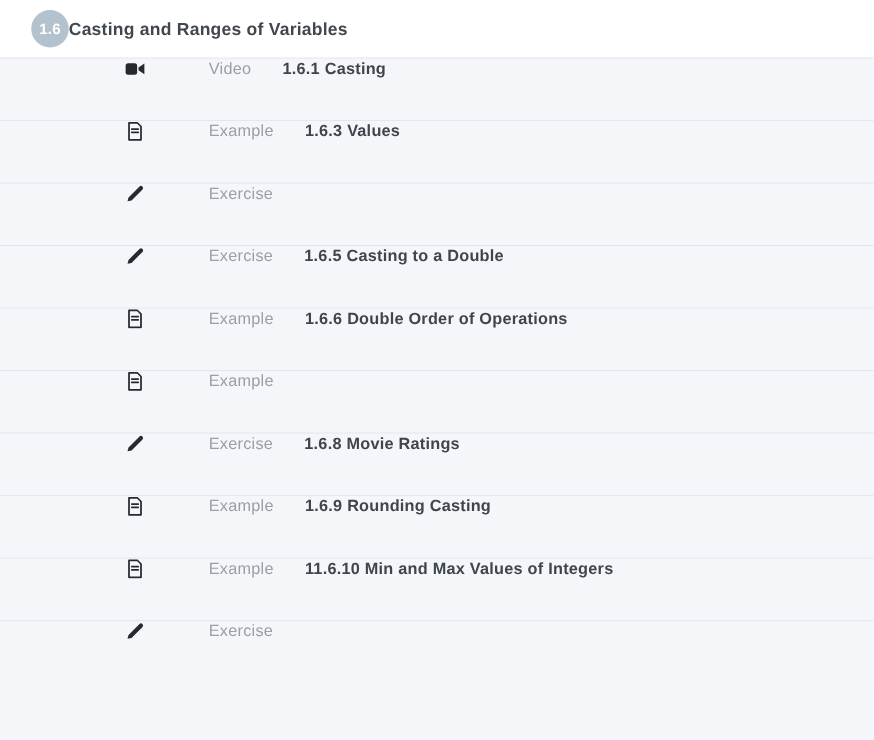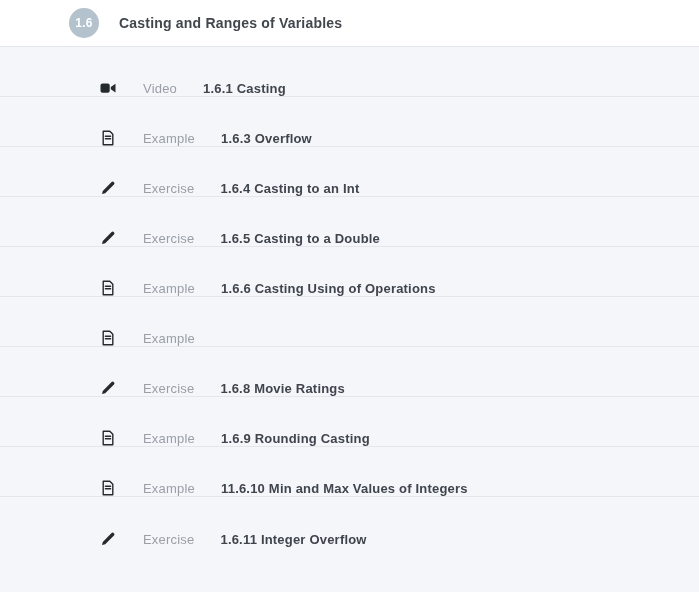--- a/index.html
+++ b/index.html
@@ -7,58 +7,58 @@
   body {
     font-family: "Liberation Sans", "DejaVu Sans", sans-serif;
     width: 699px; height: 592px; overflow: hidden;
   }
   .page { width: 699px; height: 592px; background: #f4f6f9; }
 
   
   .section-header {
     height: 47px; background: #ffffff;
     border-bottom: 1px solid #e4e7ea;
-    display: flex; align-items: center; padding-left: 44px;
+    display: flex; align-items: center;
   }
   .badge {
     width: 30px; height: 30px; border-radius: 50%;
     background: #b3c2cc; color: #ffffff;
     font-size: 12px; font-weight: bold;
     display: flex; align-items: center; justify-content: center;
     margin-left: 25px; flex: 0 0 auto;
     letter-spacing: 0.2px;
   }
   .section-title {
-    margin-left: 20px;
     font-size: 14px; font-weight: bold; color: #42474e;
     letter-spacing: 0.2px;
   }
 
   
   .item-row {
     height: 50px; background: #f4f6f9;
     border-bottom: 1px solid #e3e7eb;
-    display: flex; align-items: flex-end;
+    display: flex; align-items: flex-start;
     padding-left: 100px;
     cursor: pointer;
+    gap: 24px;
   }
   .item-row:last-child { border-bottom: none; }
   .item-icon {
     width: 16px; height: 16px; flex: 0 0 auto;
     display: flex; align-items: center; justify-content: center;
   }
   .item-icon svg { display: block; }
   .item-type {
     margin-left: 27px;
     font-size: 13px; color: #989fa7;
     letter-spacing: 0.2px;
     white-space: nowrap;
   }
   .item-title {
-    margin-left: 26px;
+    margin-left: 1px;
     font-size: 13px; font-weight: bold; color: #3f454d;
     letter-spacing: 0.2px;
     white-space: nowrap;
   }
 </style>
 </head>
 <body>
 
 <div class="page">
 
@@ -79,49 +79,48 @@
       <span class="item-title">1.6.1 Casting</span>
     </div>
       <div class="item-row">
       <span class="item-icon">
           <svg width="16" height="16" viewBox="0 0 16 16">
             <path d="M3.2 1.2 H9.8 L12.8 4.2 V14.8 H3.2 Z" fill="none" stroke="#26292e" stroke-width="1.4" stroke-linejoin="round"></path>
             <path d="M5.4 6.2 H10.6 M5.4 8.8 H10.6" stroke="#26292e" stroke-width="1.4" stroke-linecap="round"></path>
           </svg>
         </span>
       <span class="item-type">Example</span>
-      <span class="item-title">1.6.3 Overflow</span>
+      <span class="item-title">1.6.3 Values</span>
     </div>
       <div class="item-row">
       <span class="item-icon">
           <svg width="16" height="16" viewBox="0 0 16 16">
             <path d="M2 14 L2.8 10.9 L11.6 2.1 a1.7 1.7 0 0 1 2.4 2.4 L5.2 13.3 L2 14 Z" fill="#26292e"></path>
           </svg>
         </span>
       <span class="item-type">Exercise</span>
-      <span class="item-title">1.6.4 Casting to an Int</span>
     </div>
       <div class="item-row">
       <span class="item-icon">
           <svg width="16" height="16" viewBox="0 0 16 16">
             <path d="M2 14 L2.8 10.9 L11.6 2.1 a1.7 1.7 0 0 1 2.4 2.4 L5.2 13.3 L2 14 Z" fill="#26292e"></path>
           </svg>
         </span>
       <span class="item-type">Exercise</span>
       <span class="item-title">1.6.5 Casting to a Double</span>
     </div>
       <div class="item-row">
       <span class="item-icon">
           <svg width="16" height="16" viewBox="0 0 16 16">
             <path d="M3.2 1.2 H9.8 L12.8 4.2 V14.8 H3.2 Z" fill="none" stroke="#26292e" stroke-width="1.4" stroke-linejoin="round"></path>
             <path d="M5.4 6.2 H10.6 M5.4 8.8 H10.6" stroke="#26292e" stroke-width="1.4" stroke-linecap="round"></path>
           </svg>
         </span>
       <span class="item-type">Example</span>
-      <span class="item-title">1.6.6 Casting Using of Operations</span>
+      <span class="item-title">1.6.6 Double Order of Operations</span>
     </div>
       <div class="item-row">
       <span class="item-icon">
           <svg width="16" height="16" viewBox="0 0 16 16">
             <path d="M3.2 1.2 H9.8 L12.8 4.2 V14.8 H3.2 Z" fill="none" stroke="#26292e" stroke-width="1.4" stroke-linejoin="round"></path>
             <path d="M5.4 6.2 H10.6 M5.4 8.8 H10.6" stroke="#26292e" stroke-width="1.4" stroke-linecap="round"></path>
           </svg>
         </span>
       <span class="item-type">Example</span>
     </div>
@@ -154,17 +153,16 @@
       <span class="item-type">Example</span>
       <span class="item-title">11.6.10 Min and Max Values of Integers</span>
     </div>
       <div class="item-row">
       <span class="item-icon">
           <svg width="16" height="16" viewBox="0 0 16 16">
             <path d="M2 14 L2.8 10.9 L11.6 2.1 a1.7 1.7 0 0 1 2.4 2.4 L5.2 13.3 L2 14 Z" fill="#26292e"></path>
           </svg>
         </span>
       <span class="item-type">Exercise</span>
-      <span class="item-title">1.6.11 Integer Overflow</span>
     </div>
     </div>
 
 </div>
 
 </body></html>

